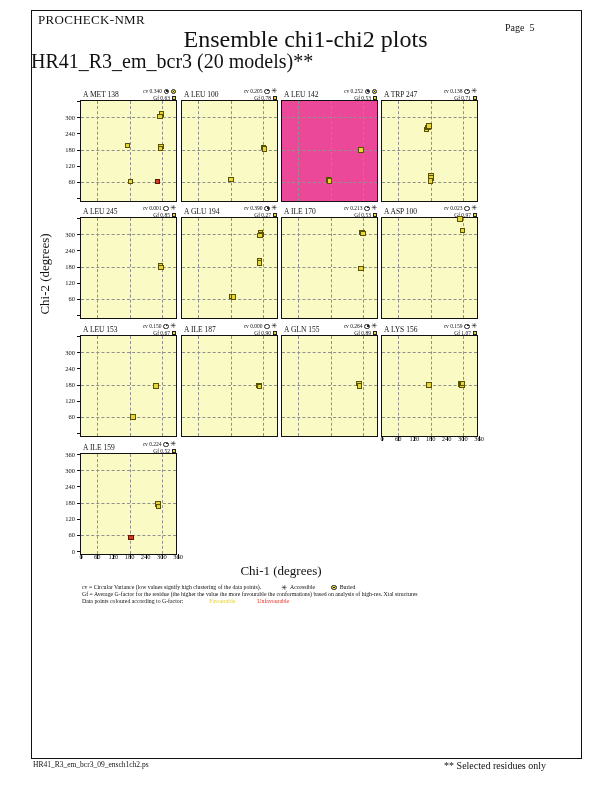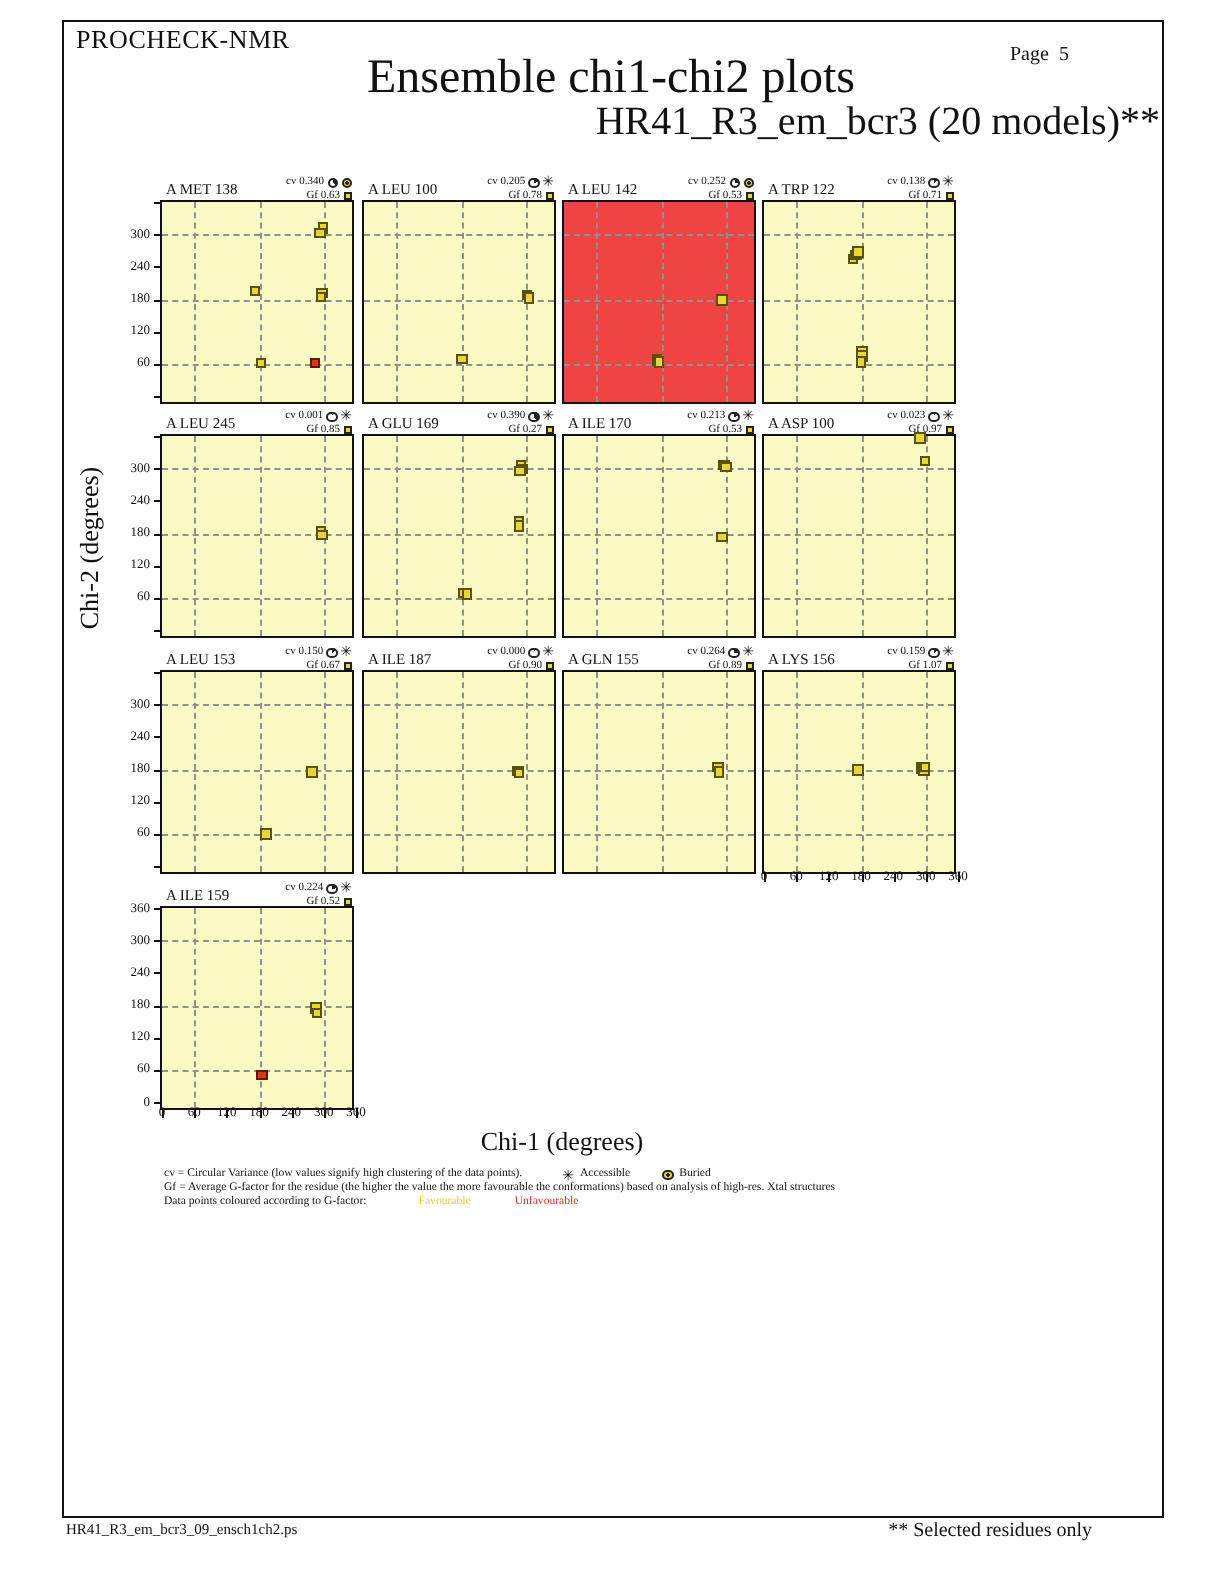--- a/index.html
+++ b/index.html
@@ -3,21 +3,21 @@
 <meta charset="utf-8">
 <style>
   html,body{margin:0;padding:0;}
   body{width:612px;height:792px;background:#fff;position:relative;
        font-family:"Liberation Serif", serif; color:#111;}
   .abs{position:absolute;}
   #page-border{left:31px;top:10px;width:549px;height:747px;border:1px solid #111;}
   #app-name{left:38px;top:12px;font-size:13px;letter-spacing:0.3px;}
   #page-label{left:505px;top:22px;font-size:10px;white-space:pre;}
   #main-title{left:31px;top:26px;width:549px;text-align:center;font-size:24px;}
-  #sub-title{left:31px;top:50px;width:549px;text-align:right;font-size:20px;}
+  #sub-title{left:31px;top:50px;width:549px;text-align:left;font-size:20px;}
   #y-axis-label{left:20px;top:266px;font-size:13px;transform:rotate(-90deg) translateX(0);
        transform-origin:center;width:120px;margin-left:-35px;text-align:center;}
   #x-axis-label{left:31px;top:563px;width:500px;text-align:center;font-size:13px;}
   .plot{position:absolute;width:97px;height:102px;border:1.2px solid #111;box-sizing:border-box;}
   .residue-label{position:absolute;left:2px;top:-11px;font-size:7.5px;white-space:nowrap;}
   .cvgf{position:absolute;right:0px;top:-13px;font-size:5.5px;line-height:6.5px;text-align:right;}
   .cvgf .hline{display:flex;justify-content:flex-end;align-items:center;gap:1.5px;height:6.5px;}
   .pie-icon{width:5.5px;height:5.5px;border-radius:50%;border:0.8px solid #222;box-sizing:border-box;}
   .star-icon{font-size:7px;line-height:6px;color:#111;font-family:"DejaVu Sans",sans-serif;}
   .buried-icon{width:5.5px;height:5.5px;border-radius:50%;border:0.9px solid #222;box-sizing:border-box;
@@ -108,21 +108,21 @@
       <div class="gridline-v" style="left: 16.1667px;"></div>
       <div class="gridline-h" style="top: 80.8333px;"></div>
       <div class="gridline-v" style="left: 48.5px;"></div>
       <div class="gridline-h" style="top: 48.5px;"></div>
       <div class="gridline-v" style="left: 80.8333px;"></div>
       <div class="gridline-h" style="top: 16.1667px;"></div>
       <div class="pt" style="left: 46.0194px; top: 75.9278px; background: rgb(230, 214, 60);"></div>
       <div class="pt" style="left: 78.8917px; top: 43.8639px; background: rgb(230, 214, 60);"></div>
       <div class="pt" style="left: 79.7px; top: 45.4806px; background: rgb(230, 214, 60);"></div>
     </div>
-    <div class="plot" style="left: 281px; top: 100px; background: #ef4444;">
+    <div class="plot" style="left: 281px; top: 100px; background: #ec4899;">
       <div class="residue-label">A LEU 142</div>
       <div class="cvgf">
         <div class="hline">
           <div>cv 0.252</div>
           <div class="pie-icon" style="background: conic-gradient(rgb(34, 34, 34) 0deg, rgb(34, 34, 34) 90.72deg, rgb(255, 255, 255) 90.72deg, rgb(255, 255, 255) 360deg);"></div>
           <div class="buried-icon"></div>
         </div>
         <div class="hline">
           <div>Gf 0.53</div>
           <div class="gf-icon"></div>
@@ -132,21 +132,21 @@
       <div class="gridline-h" style="top: 80.8333px;"></div>
       <div class="gridline-v" style="left: 48.5px;"></div>
       <div class="gridline-h" style="top: 48.5px;"></div>
       <div class="gridline-v" style="left: 80.8333px;"></div>
       <div class="gridline-h" style="top: 16.1667px;"></div>
       <div class="pt" style="left: 76.1972px; top: 46.0194px; background: rgb(230, 214, 60);"></div>
       <div class="pt" style="left: 43.5944px; top: 76.1972px; background: rgb(230, 214, 60);"></div>
       <div class="pt" style="left: 44.9417px; top: 77.0056px; background: rgb(230, 214, 60);"></div>
     </div>
     <div class="plot" style="left: 381px; top: 100px; background: rgb(250, 250, 196);">
-      <div class="residue-label">A TRP 122</div>
+      <div class="residue-label">A TRP 247</div>
       <div class="cvgf">
         <div class="hline">
           <div>cv 0.138</div>
           <div class="pie-icon" style="background: conic-gradient(rgb(34, 34, 34) 0deg, rgb(34, 34, 34) 49.68deg, rgb(255, 255, 255) 49.68deg, rgb(255, 255, 255) 360deg);"></div>
           <div class="star-icon">✳</div>
         </div>
         <div class="hline">
           <div>Gf 0.71</div>
           <div class="gf-icon"></div>
         </div>
@@ -192,21 +192,21 @@
       <div class="tick-y" style="top: 0px;"></div>
       <div class="ylab" style="top: 12.6667px;">300</div>
       <div class="ylab" style="top: 28.8333px;">240</div>
       <div class="ylab" style="top: 45px;">180</div>
       <div class="ylab" style="top: 61.1667px;">120</div>
       <div class="ylab" style="top: 77.3333px;">60</div>
       <div class="pt" style="left: 76.7361px; top: 45.4806px; background: rgb(230, 214, 60);"></div>
       <div class="pt" style="left: 77.275px; top: 46.8278px; background: rgb(230, 214, 60);"></div>
     </div>
     <div class="plot" style="left: 181px; top: 217px; background: rgb(250, 250, 196);">
-      <div class="residue-label">A GLU 169</div>
+      <div class="residue-label">A GLU 194</div>
       <div class="cvgf">
         <div class="hline">
           <div>cv 0.390</div>
           <div class="pie-icon" style="background: conic-gradient(rgb(34, 34, 34) 0deg, rgb(34, 34, 34) 140.4deg, rgb(255, 255, 255) 140.4deg, rgb(255, 255, 255) 360deg);"></div>
           <div class="star-icon">✳</div>
         </div>
         <div class="hline">
           <div>Gf 0.27</div>
           <div class="gf-icon"></div>
         </div>

